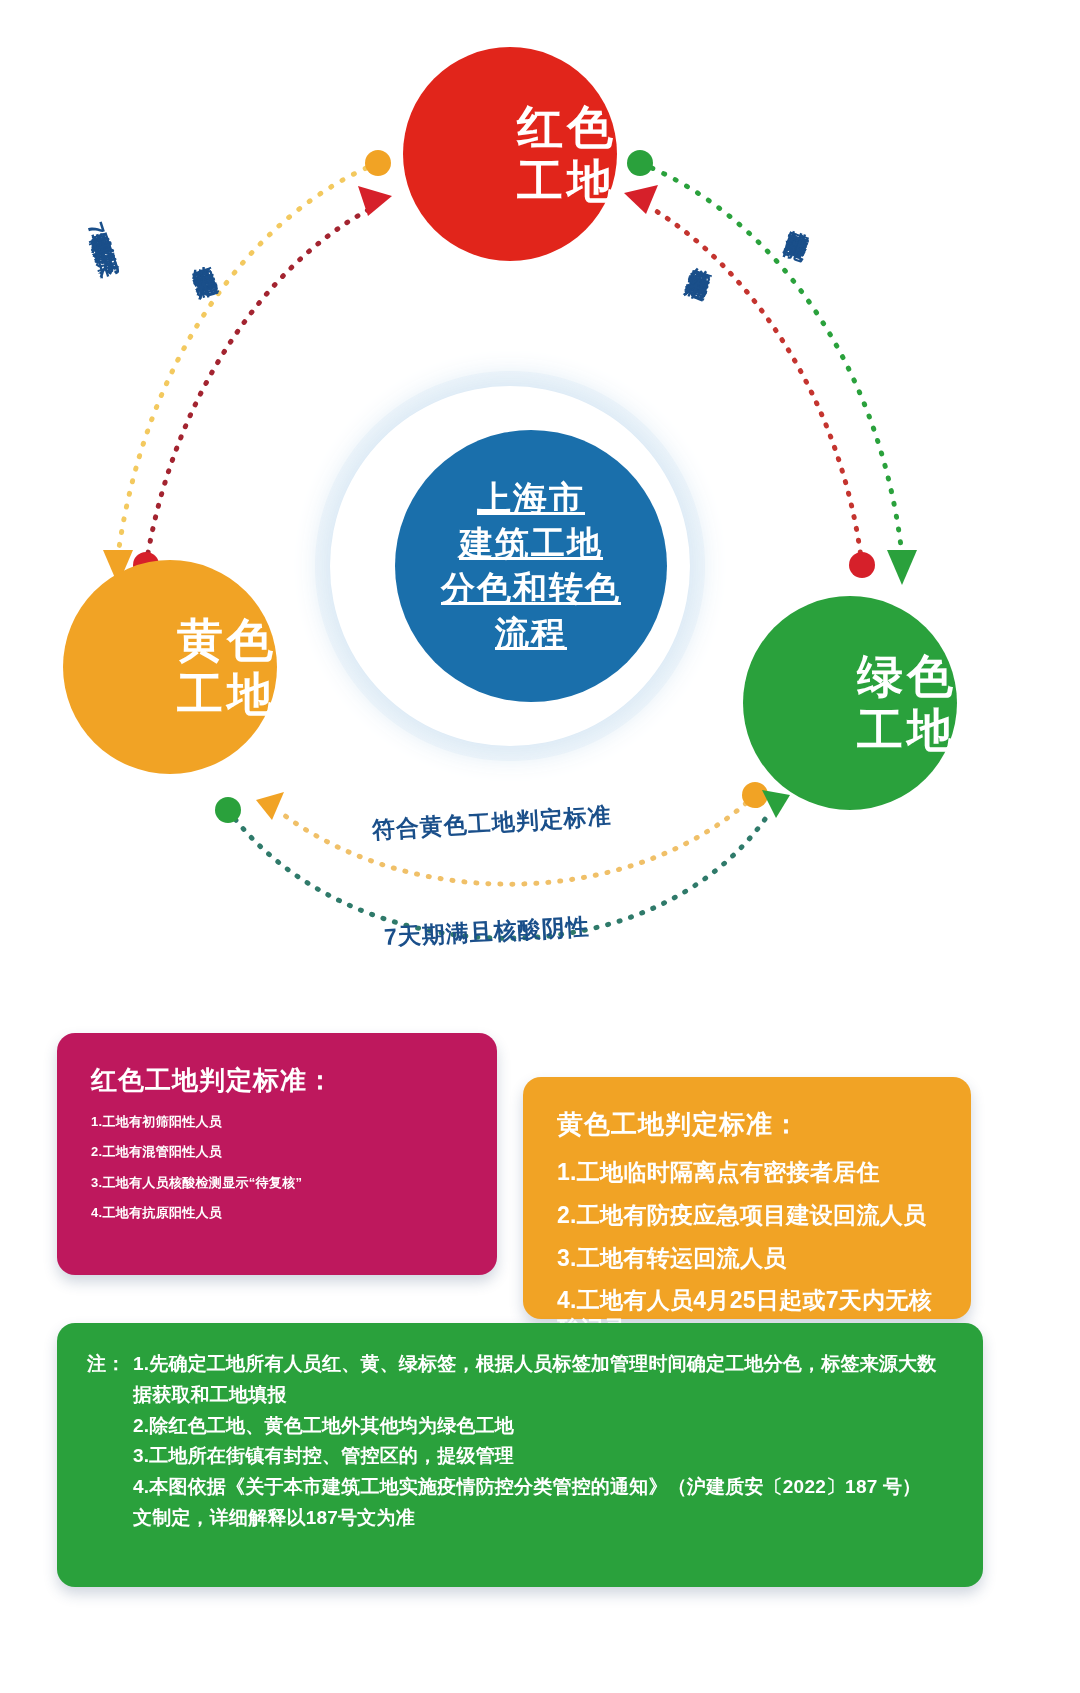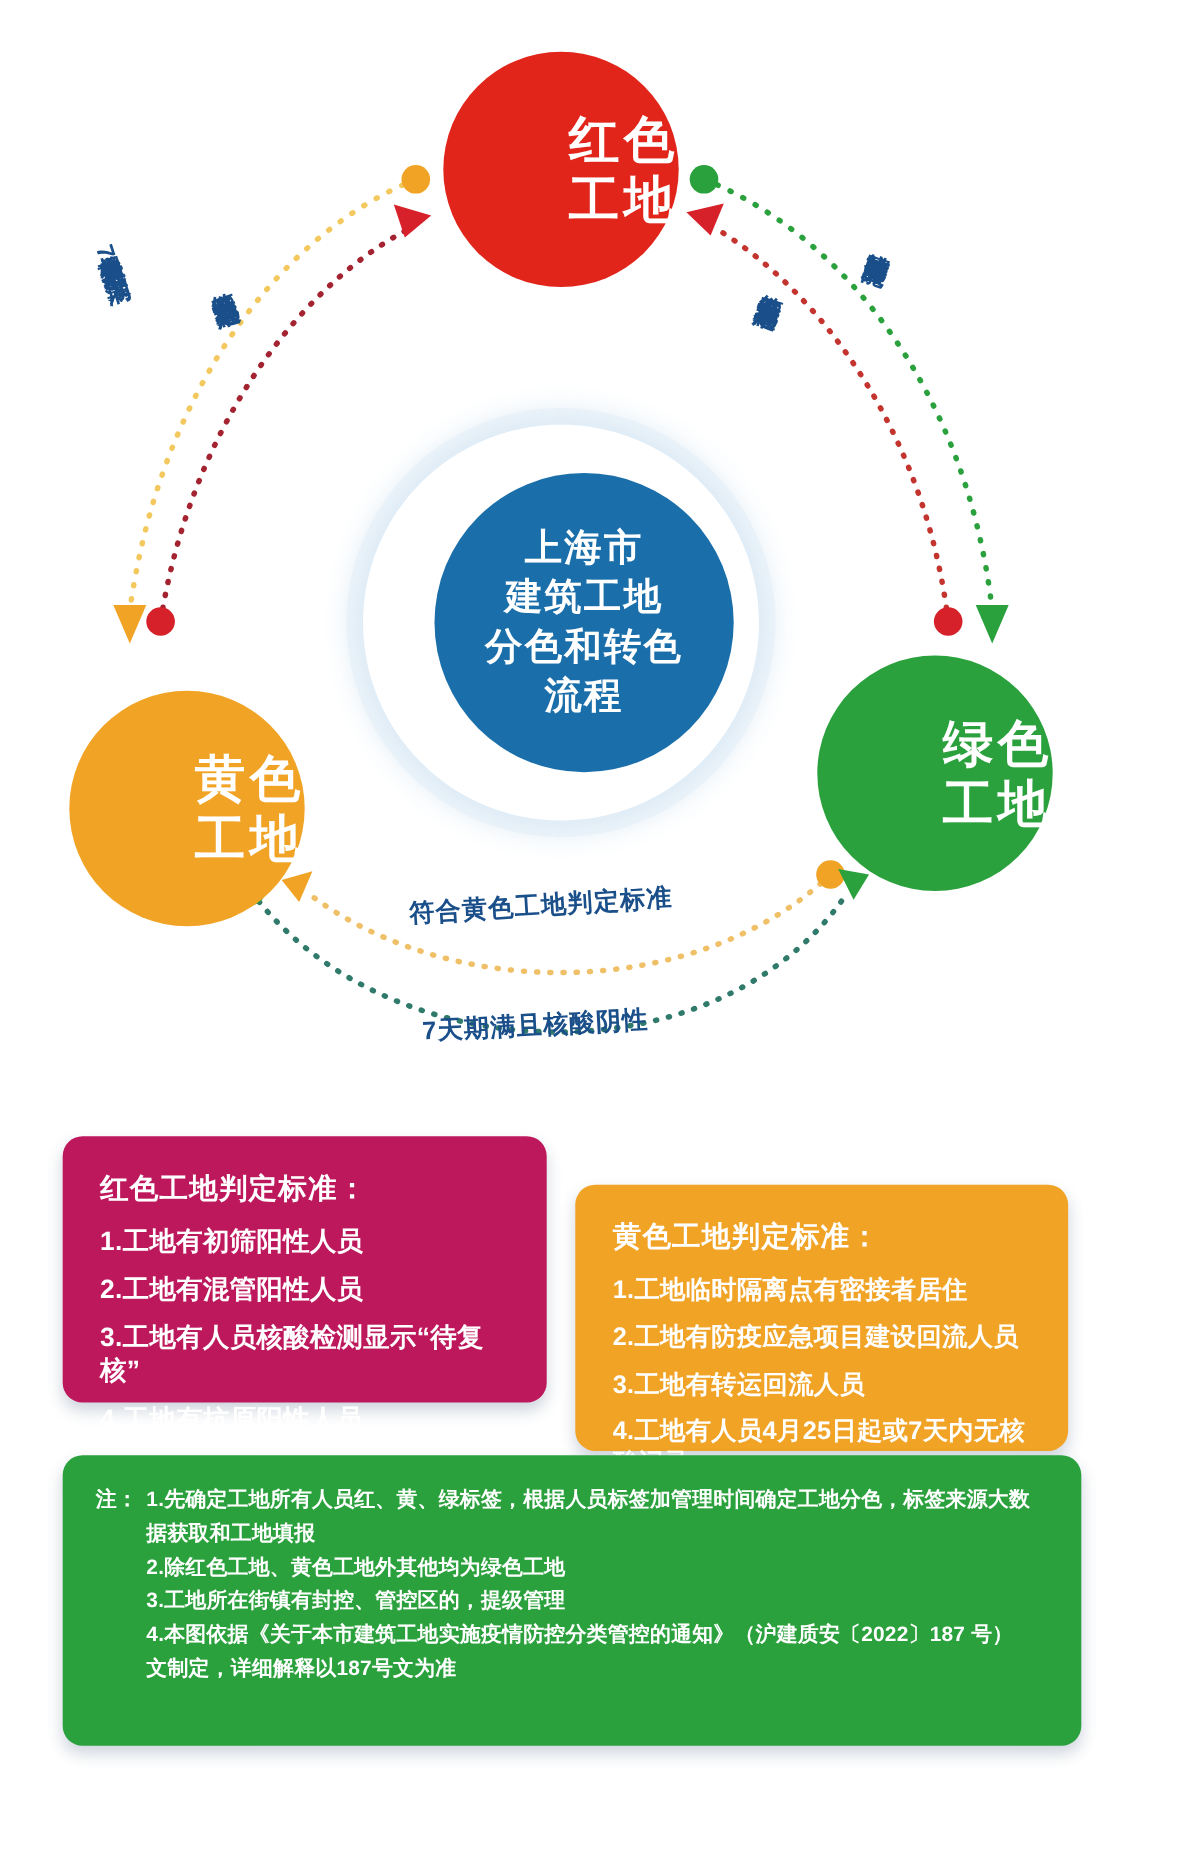--- a/index.html
+++ b/index.html
@@ -45,21 +45,21 @@
     text-align: center;
     line-height: 1.18;
   }
   #node-red {
     left: 403px; top: 47px;
     width: 214px; height: 214px;
     background: #e1251b;
     font-size: 46px;
   }
   #node-yellow {
-    left: 63px; top: 628px;
+    left: 63px; top: 560px;
     width: 214px; height: 214px;
     background: #f1a325;
     font-size: 46px;
   }
   #node-green {
     left: 743px; top: 596px;
     width: 214px; height: 214px;
     background: #2aa13c;
     font-size: 46px;
   }
@@ -90,20 +90,21 @@
     display: flex;
     flex-direction: column;
     align-items: center;
     justify-content: center;
     color: #ffffff;
     font-weight: bold;
     font-size: 34px;
     line-height: 1.32;
     letter-spacing: 2px;
     text-align: center;
+    text-decoration: underline;
   }
   .hub-line { display: block; }
 
   
   .edge-label {
     position: absolute;
     color: #1a4f8a;
     font-weight: bold;
     font-size: 22px;
     letter-spacing: 1px;
@@ -135,21 +136,21 @@
     padding: 30px 30px 26px 34px;
     box-shadow: 0 7px 14px rgba(40,70,110,0.22);
   }
   .card-title {
     font-size: 26px;
     font-weight: bold;
     letter-spacing: 1px;
     margin-bottom: 16px;
   }
   .card-item {
-    font-size: 24px;
+    font-size: 13px;
     font-weight: bold;
     line-height: 1.25;
     margin-bottom: 14px;
     letter-spacing: 0.3px;
   }
   .card-item:last-child { margin-bottom: 0; }
   #card-red {
     left: 57px; top: 1033px;
     width: 440px; height: 242px;
     background: #be185d;

